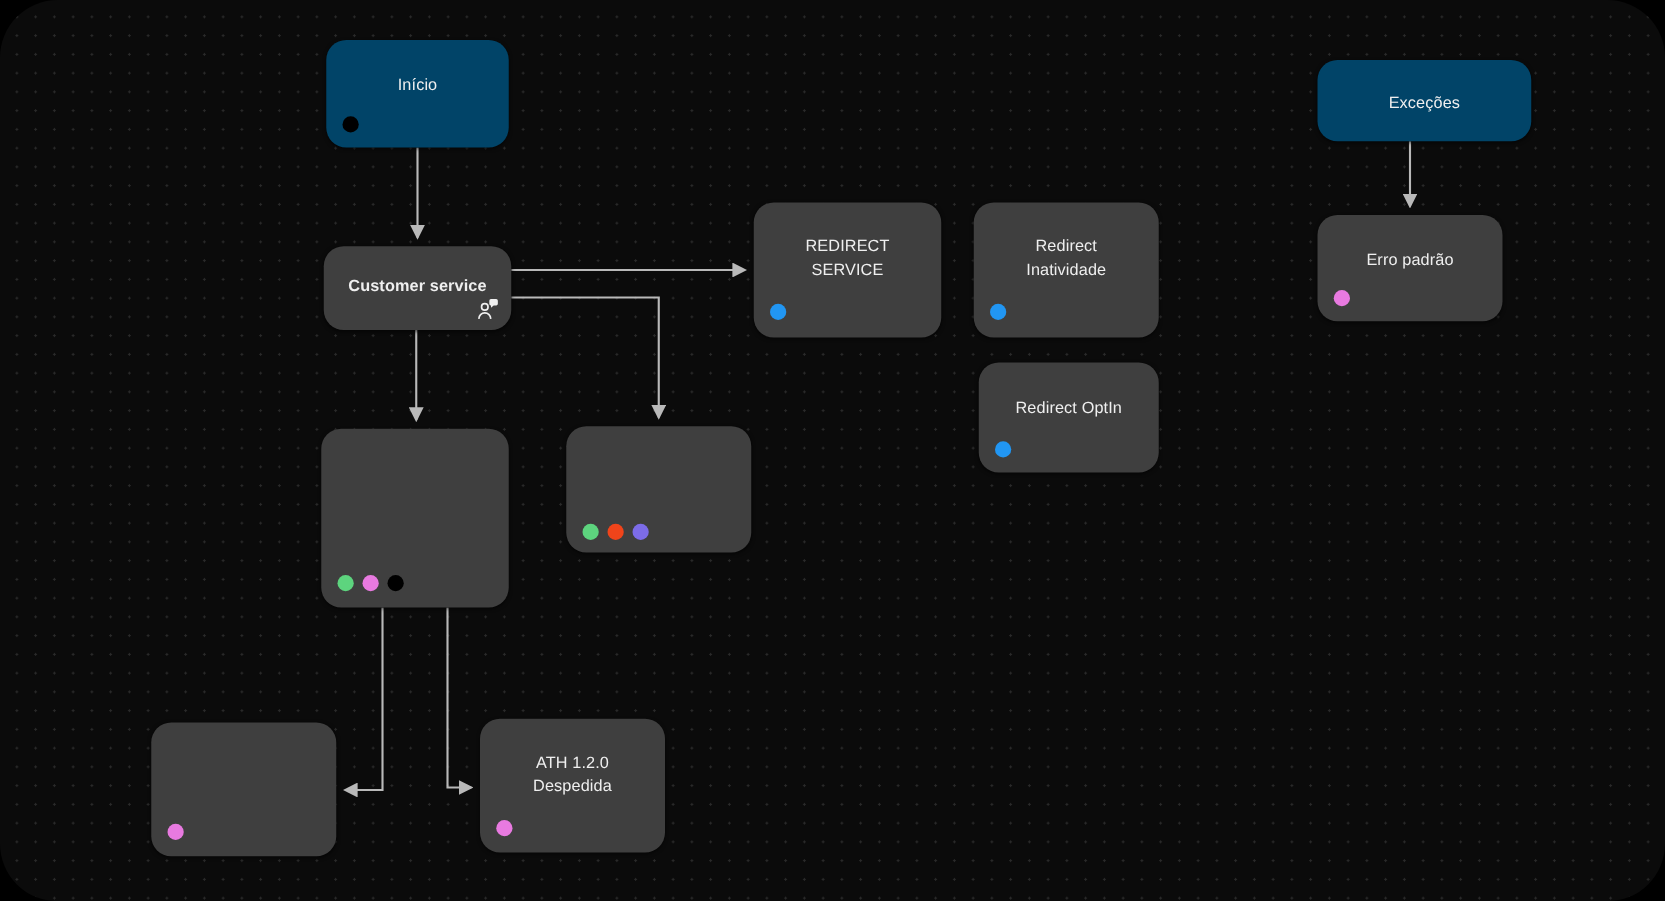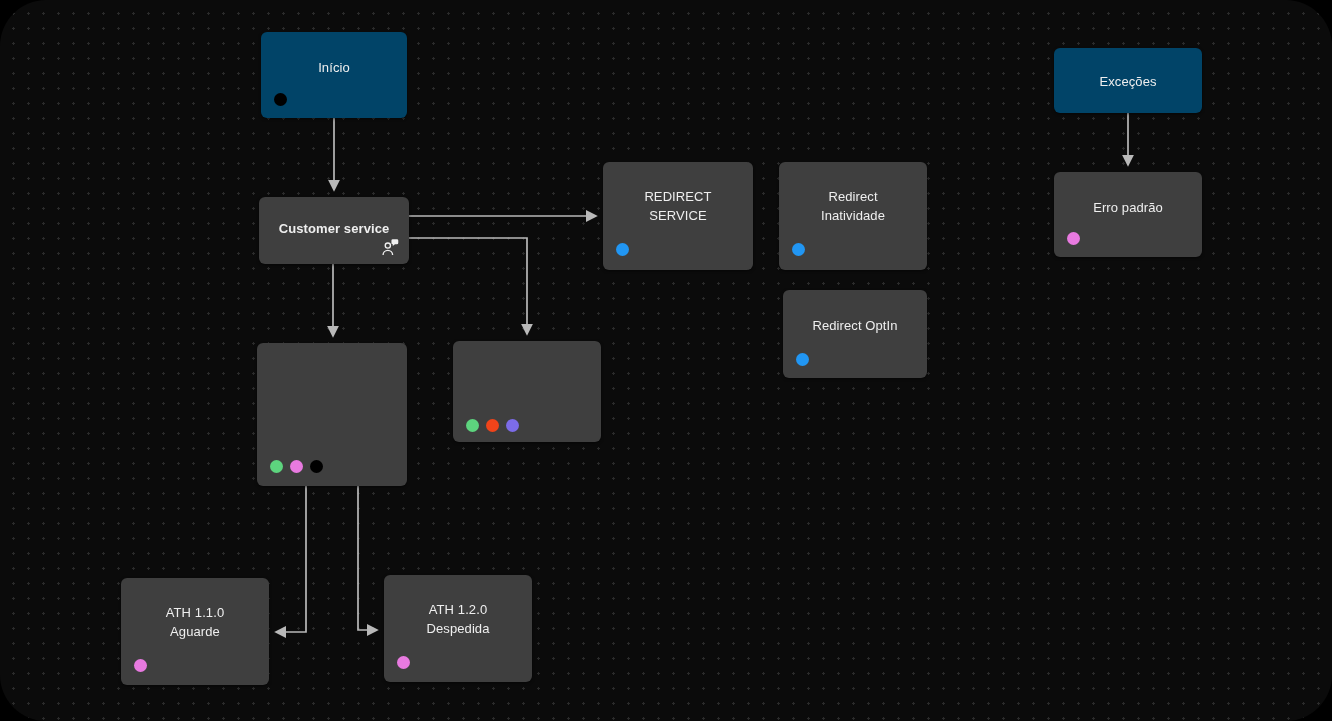--- a/index.html
+++ b/index.html
@@ -25,21 +25,21 @@
     overflow:hidden;
   }
   #edges{
     position:absolute;left:0;top:0;
     width:1332px;height:721px;
     pointer-events:none;
   }
   .node{
     position:absolute;
     box-sizing:border-box;
-    border-radius:6px;
+    border-radius:16px;
     display:flex;
     flex-direction:column;
     align-items:center;
     color:#ececec;
     font-size:13px;
     letter-spacing:.1px;
     line-height:19px;
     box-shadow:0 1px 3px rgba(0,0,0,.55);
   }
   .node.start{ background:#014468; }
@@ -126,21 +126,21 @@
           <div class="dots" style="bottom: 14px;">
             <span class="dot" style="background: rgb(33, 150, 243);"></span>
           </div>
         </div>
         <div class="node step" style="left: 783px; top: 290px; width: 144px; height: 88px;">
           <div class="title" style="margin-top: 26px;">Redirect OptIn</div>
           <div class="dots" style="bottom: 12px;">
             <span class="dot" style="background: rgb(33, 150, 243);"></span>
           </div>
         </div>
-        <div class="node start" style="left: 1054px; top: 48px; width: 148px; height: 65px;">
+        <div class="node start" style="left: 1054px; top: 48px; width: 171px; height: 65px;">
           <div class="title" style="margin-top: 24px;">Exceções</div>
         </div>
         <div class="node step" style="left: 1054px; top: 172px; width: 148px; height: 85px;">
           <div class="title" style="margin-top: 26px;">Erro padrão</div>
           <div class="dots" style="bottom: 12px;">
             <span class="dot" style="background: rgb(232, 122, 224);"></span>
           </div>
         </div>
         <div class="node step" style="left: 257px; top: 343px; width: 150px; height: 143px;">
           <div class="dots" style="bottom: 13px;">
@@ -150,22 +150,20 @@
           </div>
         </div>
         <div class="node step" style="left: 453px; top: 341px; width: 148px; height: 101px;">
           <div class="dots" style="bottom: 10px;">
             <span class="dot" style="background: rgb(93, 212, 126);"></span>
             <span class="dot" style="background: rgb(240, 68, 26);"></span>
             <span class="dot" style="background: rgb(124, 108, 232);"></span>
           </div>
         </div>
         <div class="node step" style="left: 121px; top: 578px; width: 148px; height: 107px;">
-          <div class="title" style="margin-top: 25px;">ATH 1.1.0
-Aguarde</div>
           <div class="dots" style="bottom: 13px;">
             <span class="dot" style="background: rgb(232, 122, 224);"></span>
           </div>
         </div>
         <div class="node step" style="left: 384px; top: 575px; width: 148px; height: 107px;">
           <div class="title" style="margin-top: 25px;">ATH 1.2.0
 Despedida</div>
           <div class="dots" style="bottom: 13px;">
             <span class="dot" style="background: rgb(232, 122, 224);"></span>
           </div>

